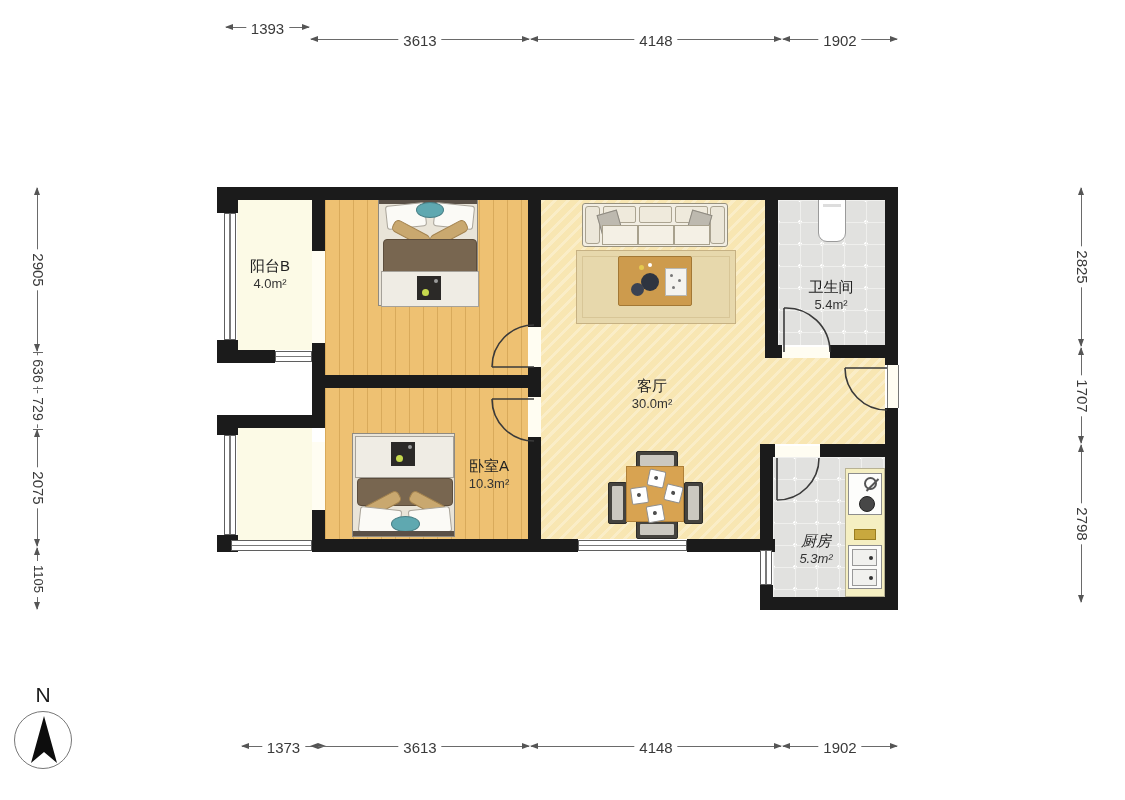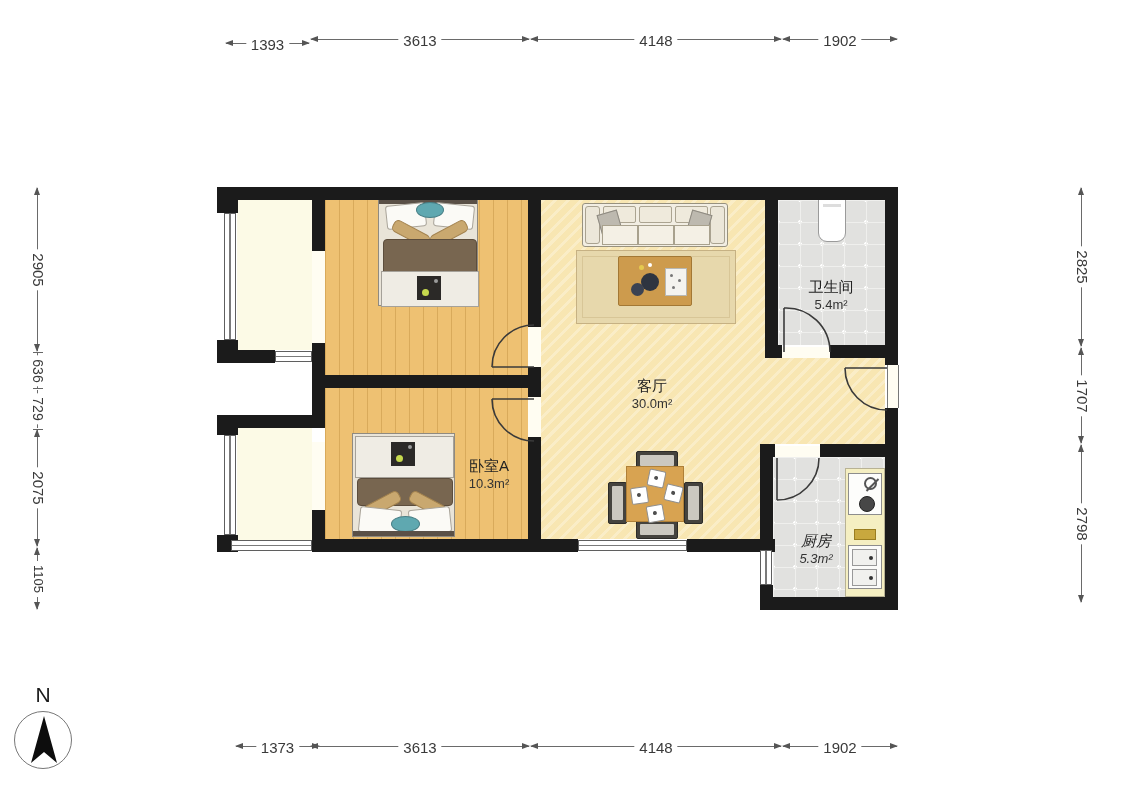--- a/index.html
+++ b/index.html
@@ -243,38 +243,42 @@
   </svg>
   <svg class="door-svg" style="left:771px;top:452px;" width="54" height="52">
     <path d="M6,6 L6,48" stroke-width="2.2"></path>
     <path d="M6,48 A42,42 0 0 0 48,6"></path>
   </svg>
   <svg class="door-svg" style="left:839px;top:362px;" width="52" height="52">
     <path d="M48,6 L6,6" stroke-width="2.2"></path>
     <path d="M6,6 A42,42 0 0 0 48,48"></path>
   </svg>
 
+  <div class="room-label" style="left:200px;top:257px;">
+    <div class="nm">阳台B</div>
+    <div class="ar">4.0m²</div>
+  </div>
   <div class="room-label" style="left:582px;top:377px;">
     <div class="nm">客厅</div>
     <div class="ar">30.0m²</div>
   </div>
   <div class="room-label" style="left:761px;top:278px;">
     <div class="nm">卫生间</div>
     <div class="ar">5.4m²</div>
   </div>
   <div class="room-label" style="left:419px;top:457px;">
     <div class="nm">卧室A</div>
     <div class="ar">10.3m²</div>
   </div>
   <div class="room-label" style="left:746px;top:532px;font-style:italic;">
     <div class="nm">厨房</div>
     <div class="ar">5.3m²</div>
   </div>
 
-  <div class="dim-h" style="left:225px;top:36px;width:85px;">
+  <div class="dim-h" style="left:225px;top:20px;width:85px;">
     <div class="line"></div>
       <div class="ar-l"></div>
       <div class="ar-r"></div>
     <span class="lbl">1393</span>
   </div>
   <div class="dim-h" style="left:310px;top:32px;width:220px;">
     <div class="line"></div>
       <div class="ar-l"></div>
       <div class="ar-r"></div>
     <span class="lbl">3613</span>
@@ -285,21 +289,21 @@
       <div class="ar-r"></div>
     <span class="lbl">4148</span>
   </div>
   <div class="dim-h" style="left:782px;top:32px;width:116px;">
     <div class="line"></div>
       <div class="ar-l"></div>
       <div class="ar-r"></div>
     <span class="lbl">1902</span>
   </div>
 
-  <div class="dim-h" style="left:235px;top:739px;width:85px;">
+  <div class="dim-h" style="left:241px;top:739px;width:85px;">
     <div class="line"></div>
       <div class="ar-l"></div>
       <div class="ar-r"></div>
     <span class="lbl">1373</span>
   </div>
   <div class="dim-h" style="left:310px;top:739px;width:220px;">
     <div class="line"></div>
       <div class="ar-l"></div>
       <div class="ar-r"></div>
     <span class="lbl">3613</span>

